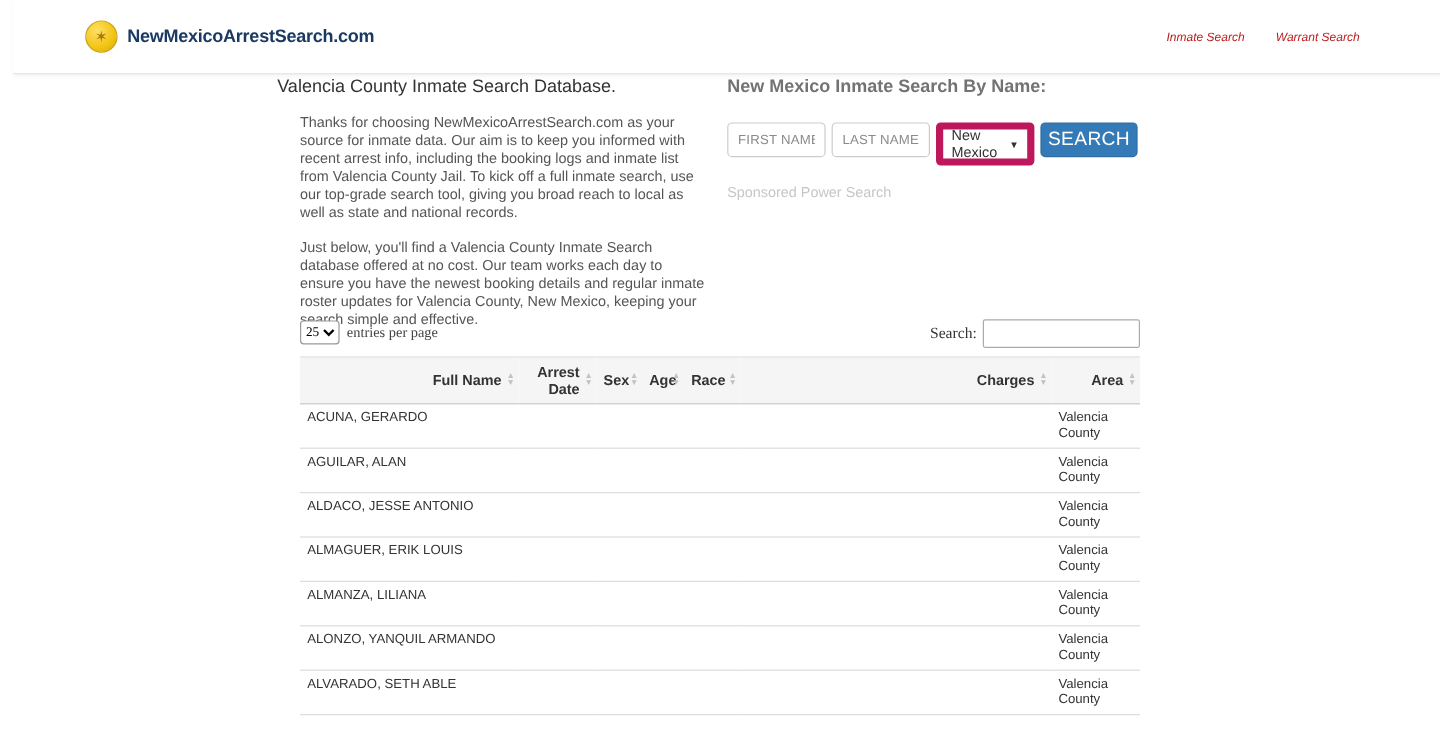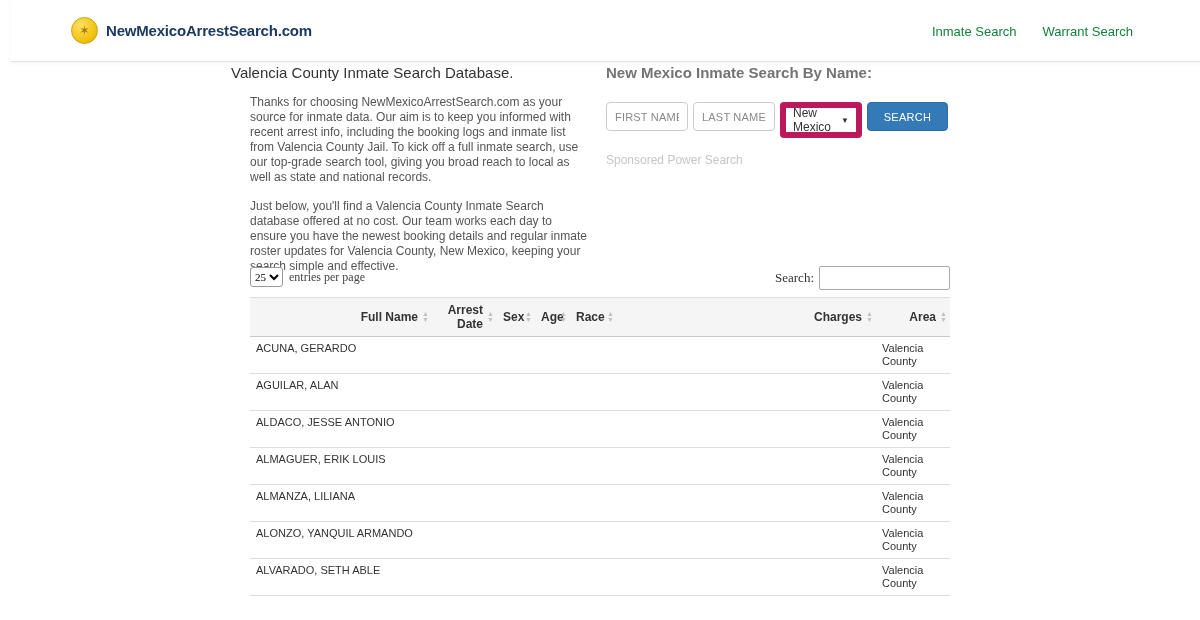--- a/index.html
+++ b/index.html
@@ -28,21 +28,21 @@
   .logo-circle::after {
     content:"✶"; position:absolute; inset:0;
     display:flex; align-items:center; justify-content:center;
     font-size:13px; color:#a87908;
   }
   .brand { font-size:15px; font-weight:bold; color:#1a3a63; letter-spacing:-0.2px; }
   .top-nav {
     position:absolute; right:78px; top:0; height:62px;
     display:flex; align-items:center; gap:26px;
   }
-  .top-nav a { color:#15803d; font-size:13px; }
+  .top-nav a { color:#b91c1c; font-size:10px;font-style:italic; }
 
   
   .intro { position:absolute; left:230px; top:64px; width:364px; }
   .intro h1 { font-size:15px; font-weight:400; color:#333; margin:0 0 14px 1px; }
   .intro p {
     font-size:12px; line-height:14.9px; color:#555;
     margin:0 0 15px 20px; width:341px;
   }
 
   
@@ -55,21 +55,21 @@
   }
   .text-input::placeholder { color:#8a8a8a; font-size:11px; letter-spacing:0.2px; }
   .state-select {
     width:82px; height:29px; border:6px solid #be185d; border-radius:4px;
     background:#fff; display:flex; align-items:center; justify-content:space-between;
     padding:12px 7px; font-size:12px; color:#333; cursor:pointer;
   }
   .caret { font-size:8px; color:#333; }
   .search-btn {
     width:81px; height:29px; background:#337ab7; border:1px solid #2e6da4;
-    border-radius:4px; color:#fff; font-size:11px; font-family:inherit;
+    border-radius:4px; color:#fff; font-size:16px; font-family:inherit;
     cursor:pointer; letter-spacing:0.3px;
   }
   .sponsored { margin-top:15px; font-size:12px; color:#c6c6c6; }
 
   
   .table-controls { position:absolute; left:250px; top:263px; width:700px; height:32px;font-family:Liberation Serif, serif; }
   .entries {
     position:absolute; left:0; top:4px;
     display:flex; align-items:center; gap:6px; font-size:12px; color:#444;
   }

